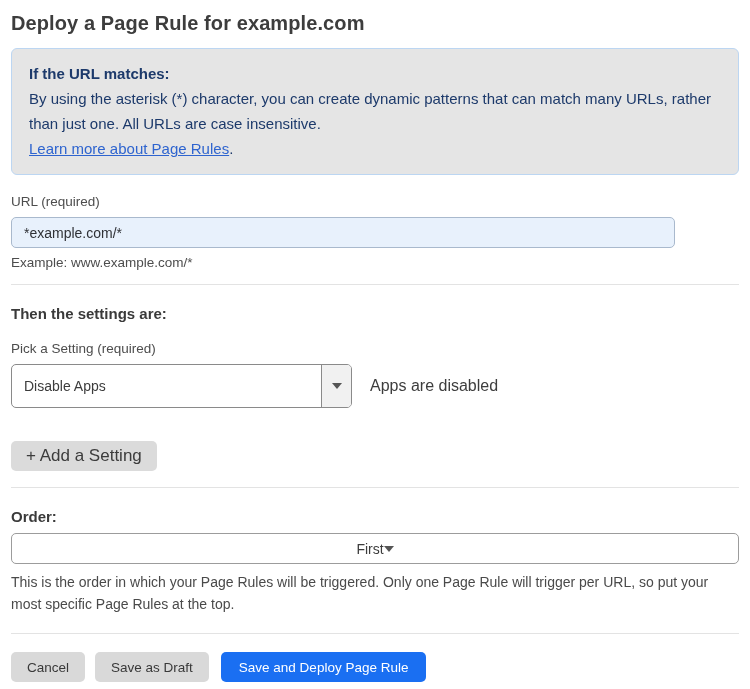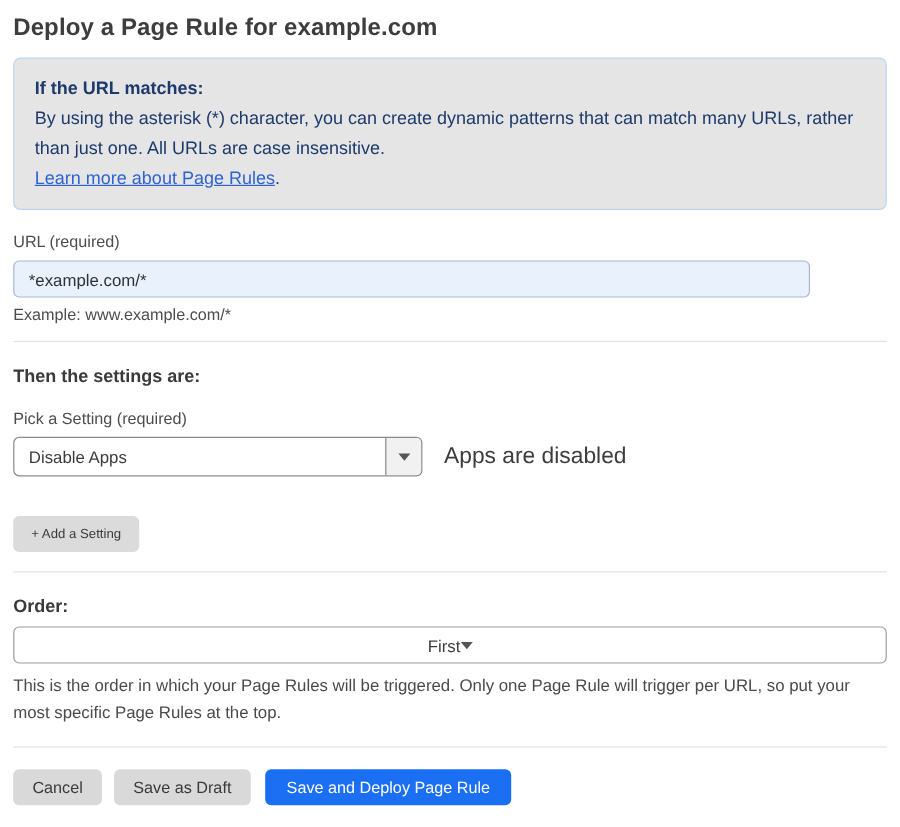--- a/index.html
+++ b/index.html
@@ -80,21 +80,21 @@
 
   .setting-row {
     margin-top: 8px;
     display: flex;
     align-items: center;
   }
   .dropdown {
     display: flex;
     align-items: stretch;
     width: 341px;
-    height: 33px;
+    height: 44px;
     background: #ffffff;
     border: 1px solid #8a8a8a;
     border-radius: 5px;
     overflow: hidden;
     cursor: pointer;
   }
   .dropdown-value {
     flex: 1;
     display: flex;
     align-items: center;
@@ -111,34 +111,34 @@
     justify-content: center;
   }
   .caret {
     width: 0; height: 0;
     border-left: 5px solid transparent;
     border-right: 5px solid transparent;
     border-top: 6px solid #555555;
   }
   .status-text {
     margin-left: 18px;
-    font-size: 19px;
+    font-size: 16px;
     color: #3d3d3d;
   }
 
   .add-setting-btn {
     margin-top: 33px;
     display: inline-block;
     background: #dbdbdb;
     border: none;
     border-radius: 5px;
     padding: 0 15px;
     height: 30px;
     font-family: "Liberation Sans", sans-serif;
-    font-size: 11px;
+    font-size: 17px;
     color: #3c3c3c;
     cursor: pointer;
   }
   .divider-2 { margin-top: 16px; }
 
   .select-box {
     margin-top: 8px;
     width: 728px;
     height: 31px;
     background: #ffffff;

